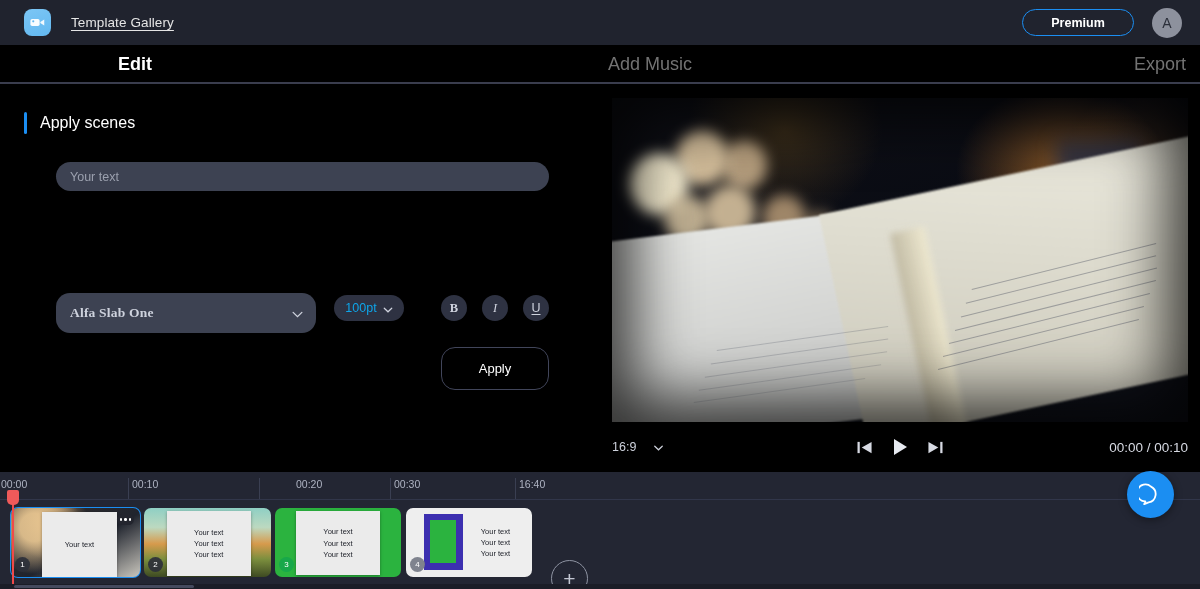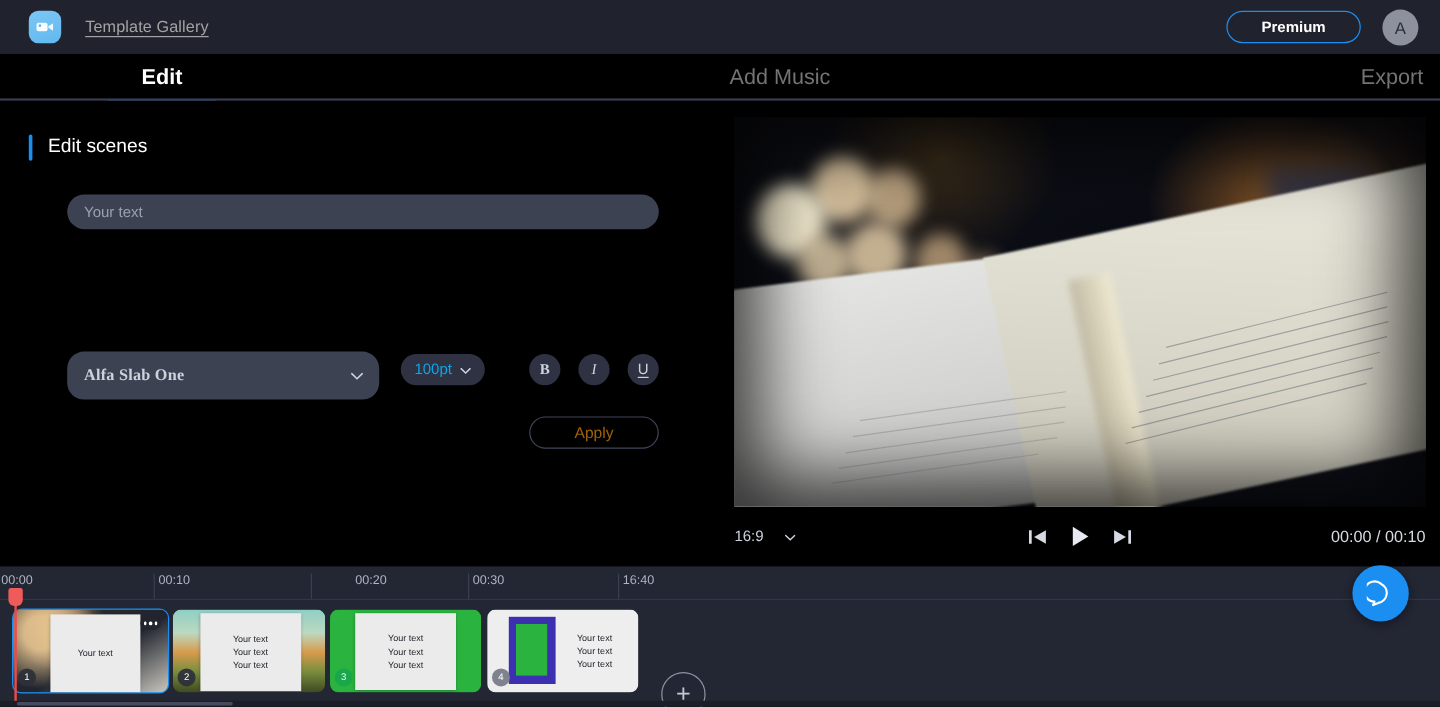--- a/index.html
+++ b/index.html
@@ -20,21 +20,21 @@
   .logo-box {
     width: 27px; height: 27px; margin-left: 24px;
     border-radius: 8px;
     background: linear-gradient(160deg, #7cc6f5 0%, #62b8f0 100%);
     display: flex; align-items: center; justify-content: center;
     flex-shrink: 0;
   }
   .logo-box svg { display: block; }
   .tmpl-link {
     margin-left: 20px;
-    color: #a3a3a3; font-size: 13.5px; letter-spacing: .1px;
+    color: #e5e5e5; font-size: 13.5px; letter-spacing: .1px;
     text-decoration: underline; text-underline-offset: 3px;
     cursor: pointer;
   }
   .header-right {
     margin-left: auto; margin-right: 18px;
     display: flex; align-items: center; gap: 18px;
   }
   .premium-btn {
     width: 112px; height: 27px;
     border: 1.6px solid #1b8ef2; border-radius: 14px;
@@ -110,23 +110,23 @@
     position: absolute; top: 211px; width: 26px; height: 26px; border-radius: 50%;
     background: #2e3242; color: #cfd3de;
     display: flex; align-items: center; justify-content: center;
     font-size: 12.5px; cursor: pointer;
   }
   .fmt-b { left: 441px; font-weight: bold; font-family: "Liberation Serif", serif; }
   .fmt-i { left: 482px; font-style: italic; font-family: "Liberation Serif", serif; }
   .fmt-u { left: 523px; text-decoration: underline; text-underline-offset: 2px; }
 
   .apply-btn {
-    position: absolute; left: 441px; top: 263px; width: 108px; height: 27px;
+    position: absolute; left: 441px; top: 263px; width: 108px; height: 43px;
     border: 1.2px solid #41455a; border-radius: 14px; background: transparent;
-    color: #a16207; font-size: 13px;
+    color: #ffffff; font-size: 13px;
     font-family: "Liberation Sans", sans-serif; cursor: pointer;
   }
 
   
   .preview-wrap { position: absolute; left: 600px; top: 84px; width: 600px; height: 388px; background: #000; }
   .video-frame {
     position: absolute; left: 12px; top: 14px; width: 576px; height: 324px;
     overflow: hidden; background: #06070a;
   }
   .vfx { position: absolute; inset: 0; }
@@ -281,21 +281,21 @@
     </div>
     <div class="tab" style="margin-left:30px; width:80px;">
       <span>Export</span>
     </div>
   </div>
   <div class="tabbar-divider"></div>
 
   <div class="edit-panel">
     <div class="section-title-row">
       <div class="section-bar"></div>
-      <span class="section-title">Edit scenes</span>
+      <span class="section-title">Apply scenes</span>
     </div>
 
     <input class="text-input" type="text" placeholder="Your text" style="">
 
     <div class="font-select">
       <span class="fname">Alfa Slab One</span>
       <span class="chev">
         <svg width="11" height="7" viewBox="0 0 12 8">
             <path d="M1 1.6 L6 6.4 L11 1.6" stroke="#cfd3de" stroke-width="1.5" fill="none" stroke-linecap="round"></path>
           </svg>

